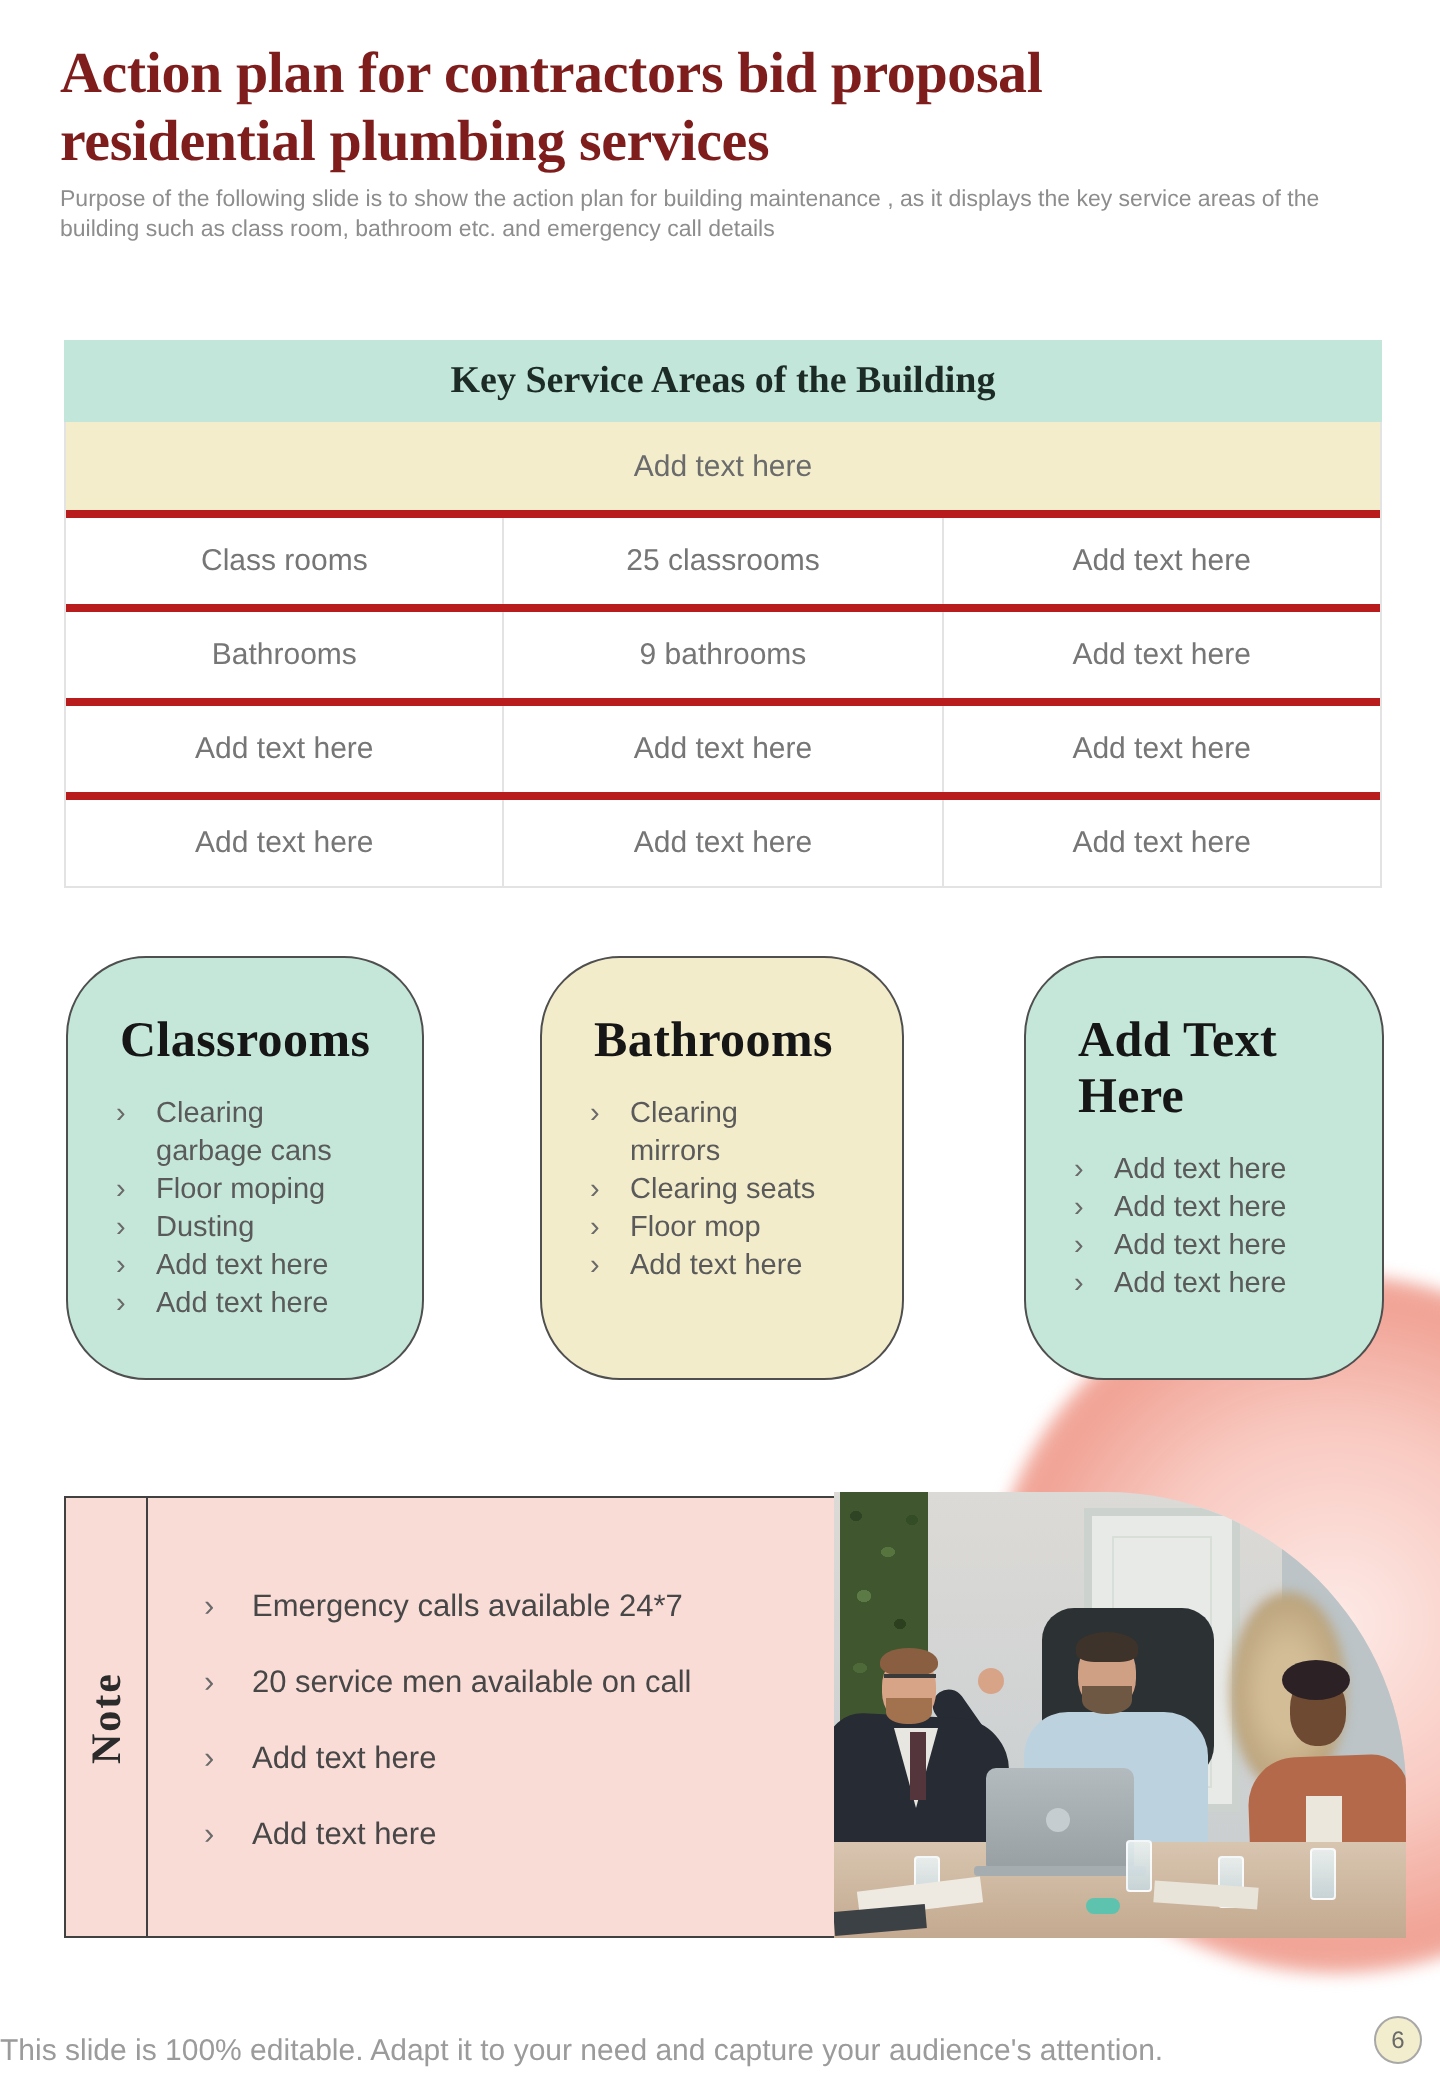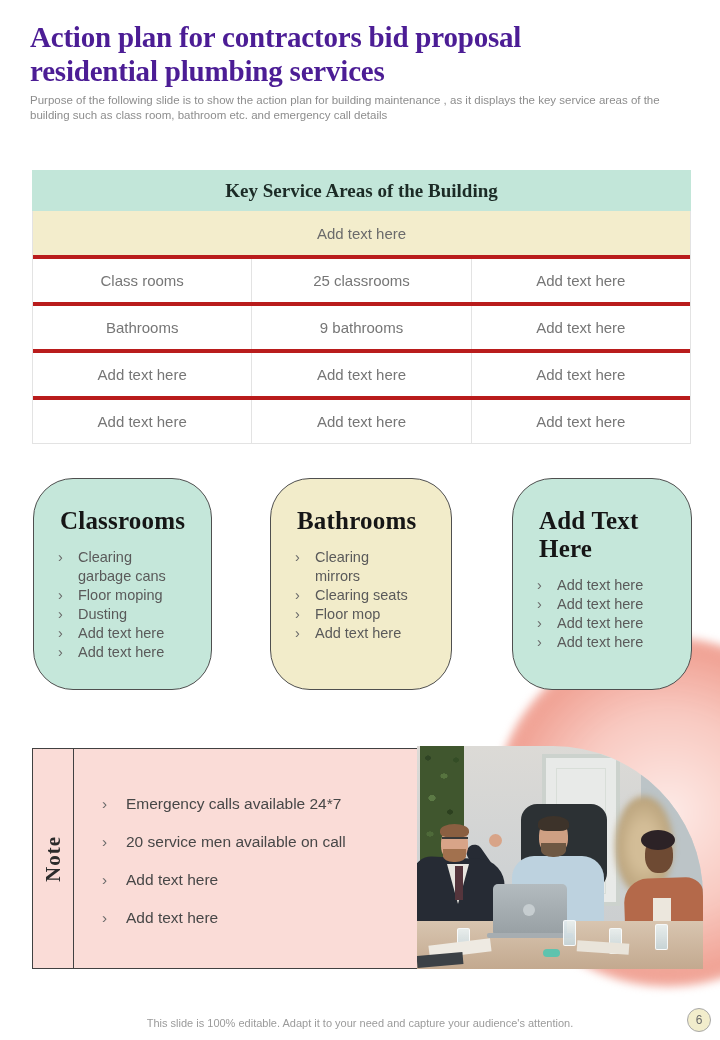--- a/index.html
+++ b/index.html
@@ -2,21 +2,21 @@
 <html><head>
 <meta charset="utf-8">
 <style>
   html,body{margin:0;padding:0;}
   body{width:720px;height:1040px;background:#ffffff;font-family:"Liberation Sans",sans-serif;}
   .slide{position:relative;width:720px;height:1040px;overflow:hidden;background:#ffffff;}
 
   
   .title{position:absolute;left:30px;top:20px;width:660px;
          font-family:"Liberation Serif",serif;font-weight:bold;
-         font-size:29px;line-height:34px;color:#4c1d95;letter-spacing:-0.2px;}
+         font-size:29px;line-height:34px;color:#7f1d1d;letter-spacing:-0.2px;}
   .subtitle{position:absolute;left:30px;top:93px;width:648px;
             font-size:11.5px;line-height:15px;color:#8d8d8d;}
 
   
   .svc-table{position:absolute;left:32px;top:170px;width:659px;}
   .t-title{height:41px;line-height:41px;text-align:center;background:#c2e6d9;
            font-family:"Liberation Serif",serif;font-weight:bold;font-size:19px;color:#1c2b26;}
   .t-body{border:1px solid #e3e3e3;border-top:none;}
   .t-row{display:flex;height:43px;background:#ffffff;border-top:4px solid #b91c1c;}
   .t-head{display:flex;height:44px;background:#f3edcc;border-top:none;}
@@ -115,22 +115,22 @@
   .laptop-base{left:70px;top:187px;width:86px;height:5px;background:#a6adb1;border-radius:2px;}
   .glass{width:11px;height:24px;border-radius:2px;border:1px solid rgba(255,255,255,0.8);
         background:linear-gradient(180deg,rgba(235,244,246,0.85),rgba(198,214,219,0.9));}
   .g1{left:40px;top:182px;} .g2{left:146px;top:174px;} .g3{left:192px;top:182px;} .g4{left:238px;top:178px;}
   .paper1{left:12px;top:196px;width:62px;height:13px;background:#eeeae2;transform:rotate(-7deg);}
   .paper2{left:160px;top:196px;width:52px;height:11px;background:#e9e4da;transform:rotate(4deg);}
   .notebook{left:0;top:208px;width:46px;height:12px;background:#3c4146;transform:rotate(-5deg);}
   .case{left:126px;top:203px;width:17px;height:8px;background:#5ec3ae;border-radius:4px;}
 
   
-  .footer-text{position:absolute;left:0;top:1017px;width:100%;text-align:center;
-        font-size:11px;color:#9b9b9b;}
+  .footer-text{position:absolute;left:0;top:1017px;width:100%;text-align:left;
+        font-size:15px;color:#9b9b9b;}
   .page-badge{position:absolute;left:687px;top:1008px;width:24px;height:24px;border-radius:50%;
         background:#f2edcc;border:1px solid #a8a8a8;box-sizing:border-box;
         font-size:12px;color:#6a6a6a;text-align:center;line-height:22px;}
 </style>
 </head>
 <body>
 
 <div class="slide">
 
   <div class="blob"></div>

